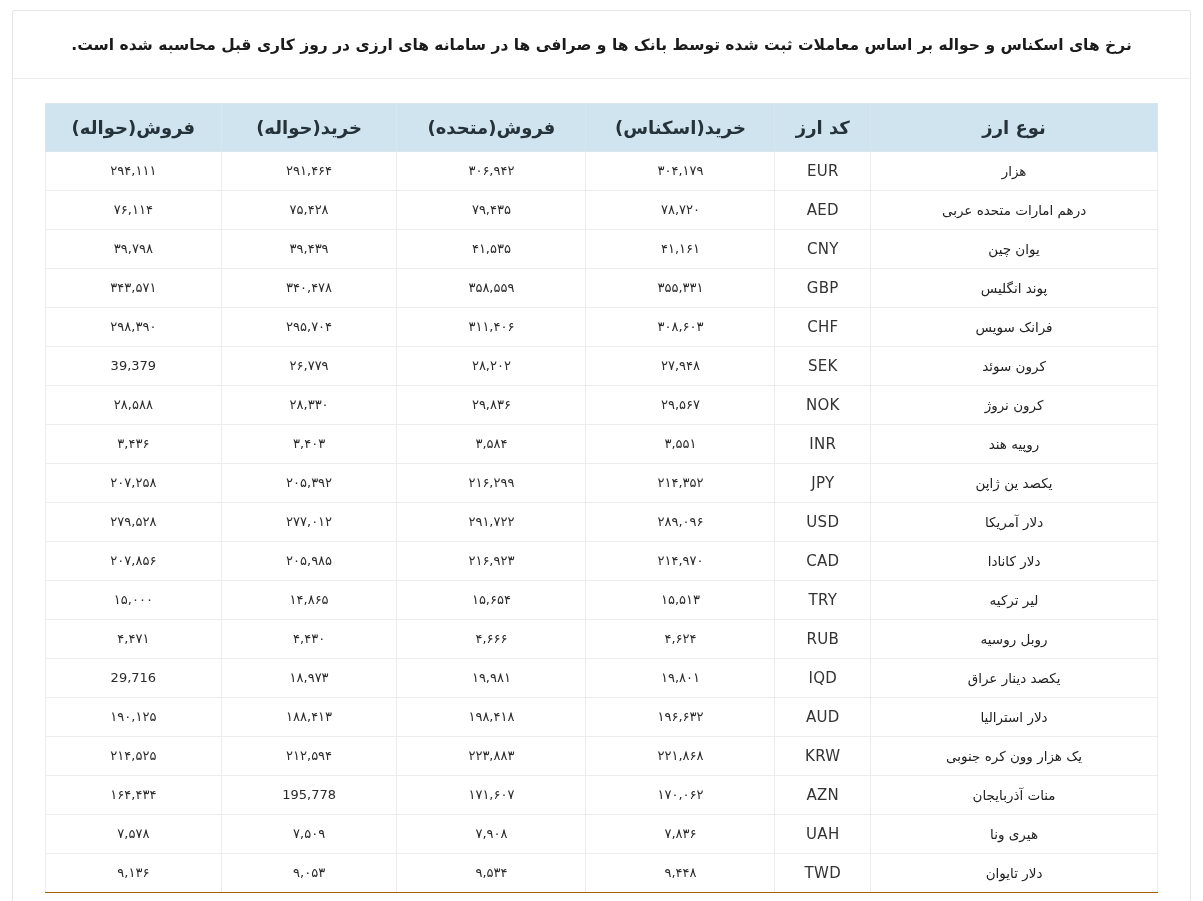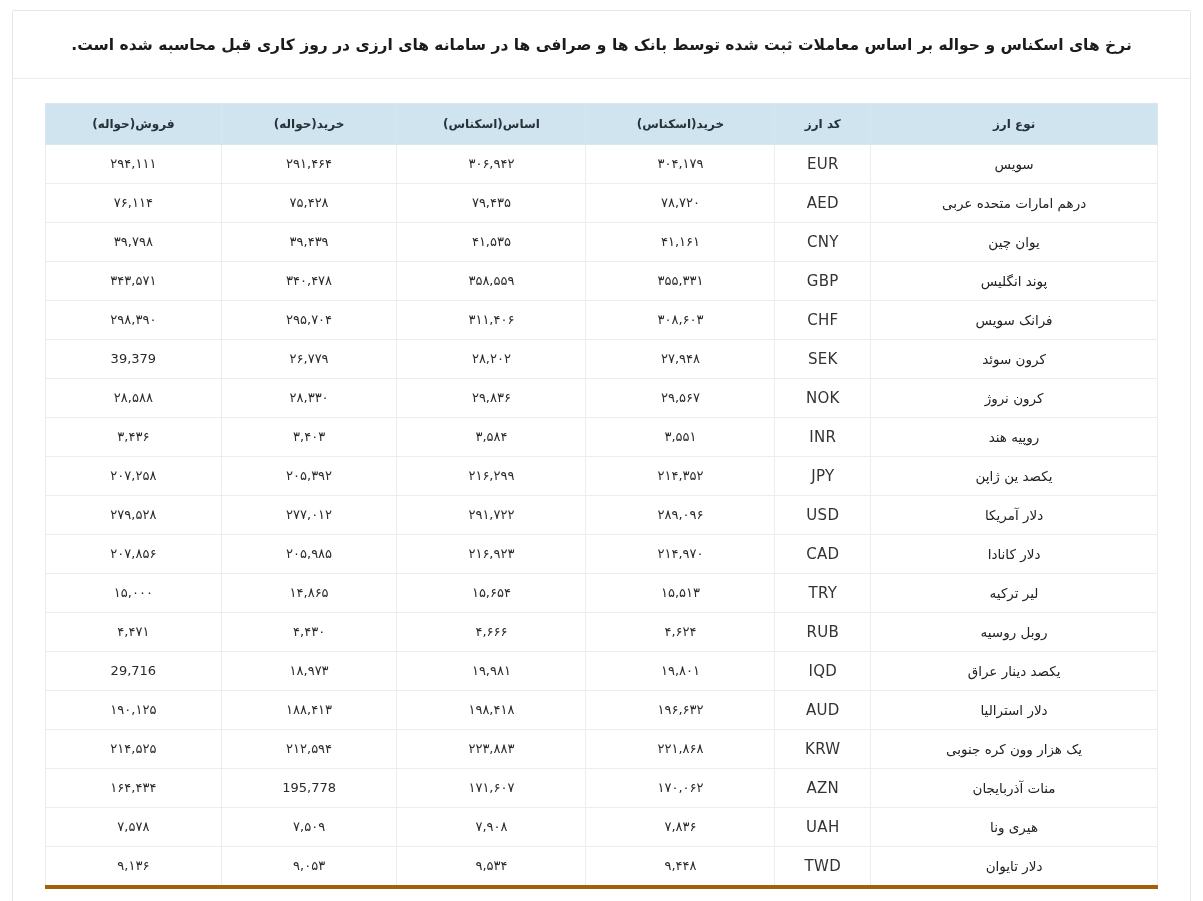--- a/index.html
+++ b/index.html
@@ -47,21 +47,21 @@
   }
   table.rates {
     width: 100%;
     border-collapse: collapse;
     direction: rtl;
     table-layout: fixed;
   }
   table.rates thead th {
     background: #cfe4ef;
     color: #26323a;
-    font-size: 12px;
+    font-size: 18px;
     font-weight: bold;
     padding: 13px 20px;
     text-align: center;
     border: 1px solid #d8e7ee;
     white-space: nowrap;
   }
   table.rates tbody td {
     font-size: 13px;
     color: #2a2a2a;
     padding: 10px 8px;
@@ -77,21 +77,21 @@
     font-size: 13.5px;
     color: #222;
   }
   table.rates tbody tr td.code-cell {
     font-size: 15px;
     color: #333;
     letter-spacing: 0.3px;
     direction: ltr;
   }
   table.rates tbody tr:last-child td {
-    border-bottom: 4px solid #a16207;
+    border-bottom: 1px solid #a16207;
   }
   
   col.c-name { width: 25.8%; }
   col.c-code { width: 8.6%; }
   col.c-bb   { width: 17.0%; }
   col.c-bs   { width: 17.0%; }
   col.c-tb   { width: 15.8%; }
   col.c-ts   { width: 15.8%; }
 </style>
 </head>
@@ -112,28 +112,28 @@
           <col class="c-bb">
           <col class="c-bs">
           <col class="c-tb">
           <col class="c-ts">
         </colgroup>
         <thead>
           <tr>
             <th>نوع ارز</th>
             <th>کد ارز</th>
             <th>خرید(اسکناس)</th>
-            <th>اساس(اسکناس)</th>
+            <th>فروش(متحده)</th>
             <th>خرید(حواله)</th>
             <th>فروش(حواله)</th>
           </tr>
         </thead>
         <tbody id="rates-body">
             <tr>
-              <td class="name-cell">سویس</td>
+              <td class="name-cell">هزار</td>
               <td class="code-cell">EUR</td>
               <td>۳۰۴,۱۷۹</td>
               <td>۳۰۶,۹۴۲</td>
               <td>۲۹۱,۴۶۴</td>
               <td>۲۹۴,۱۱۱</td>
             </tr>
             <tr>
               <td class="name-cell">درهم امارات متحده عربی</td>
               <td class="code-cell">AED</td>
               <td>۷۸,۷۲۰</td>

